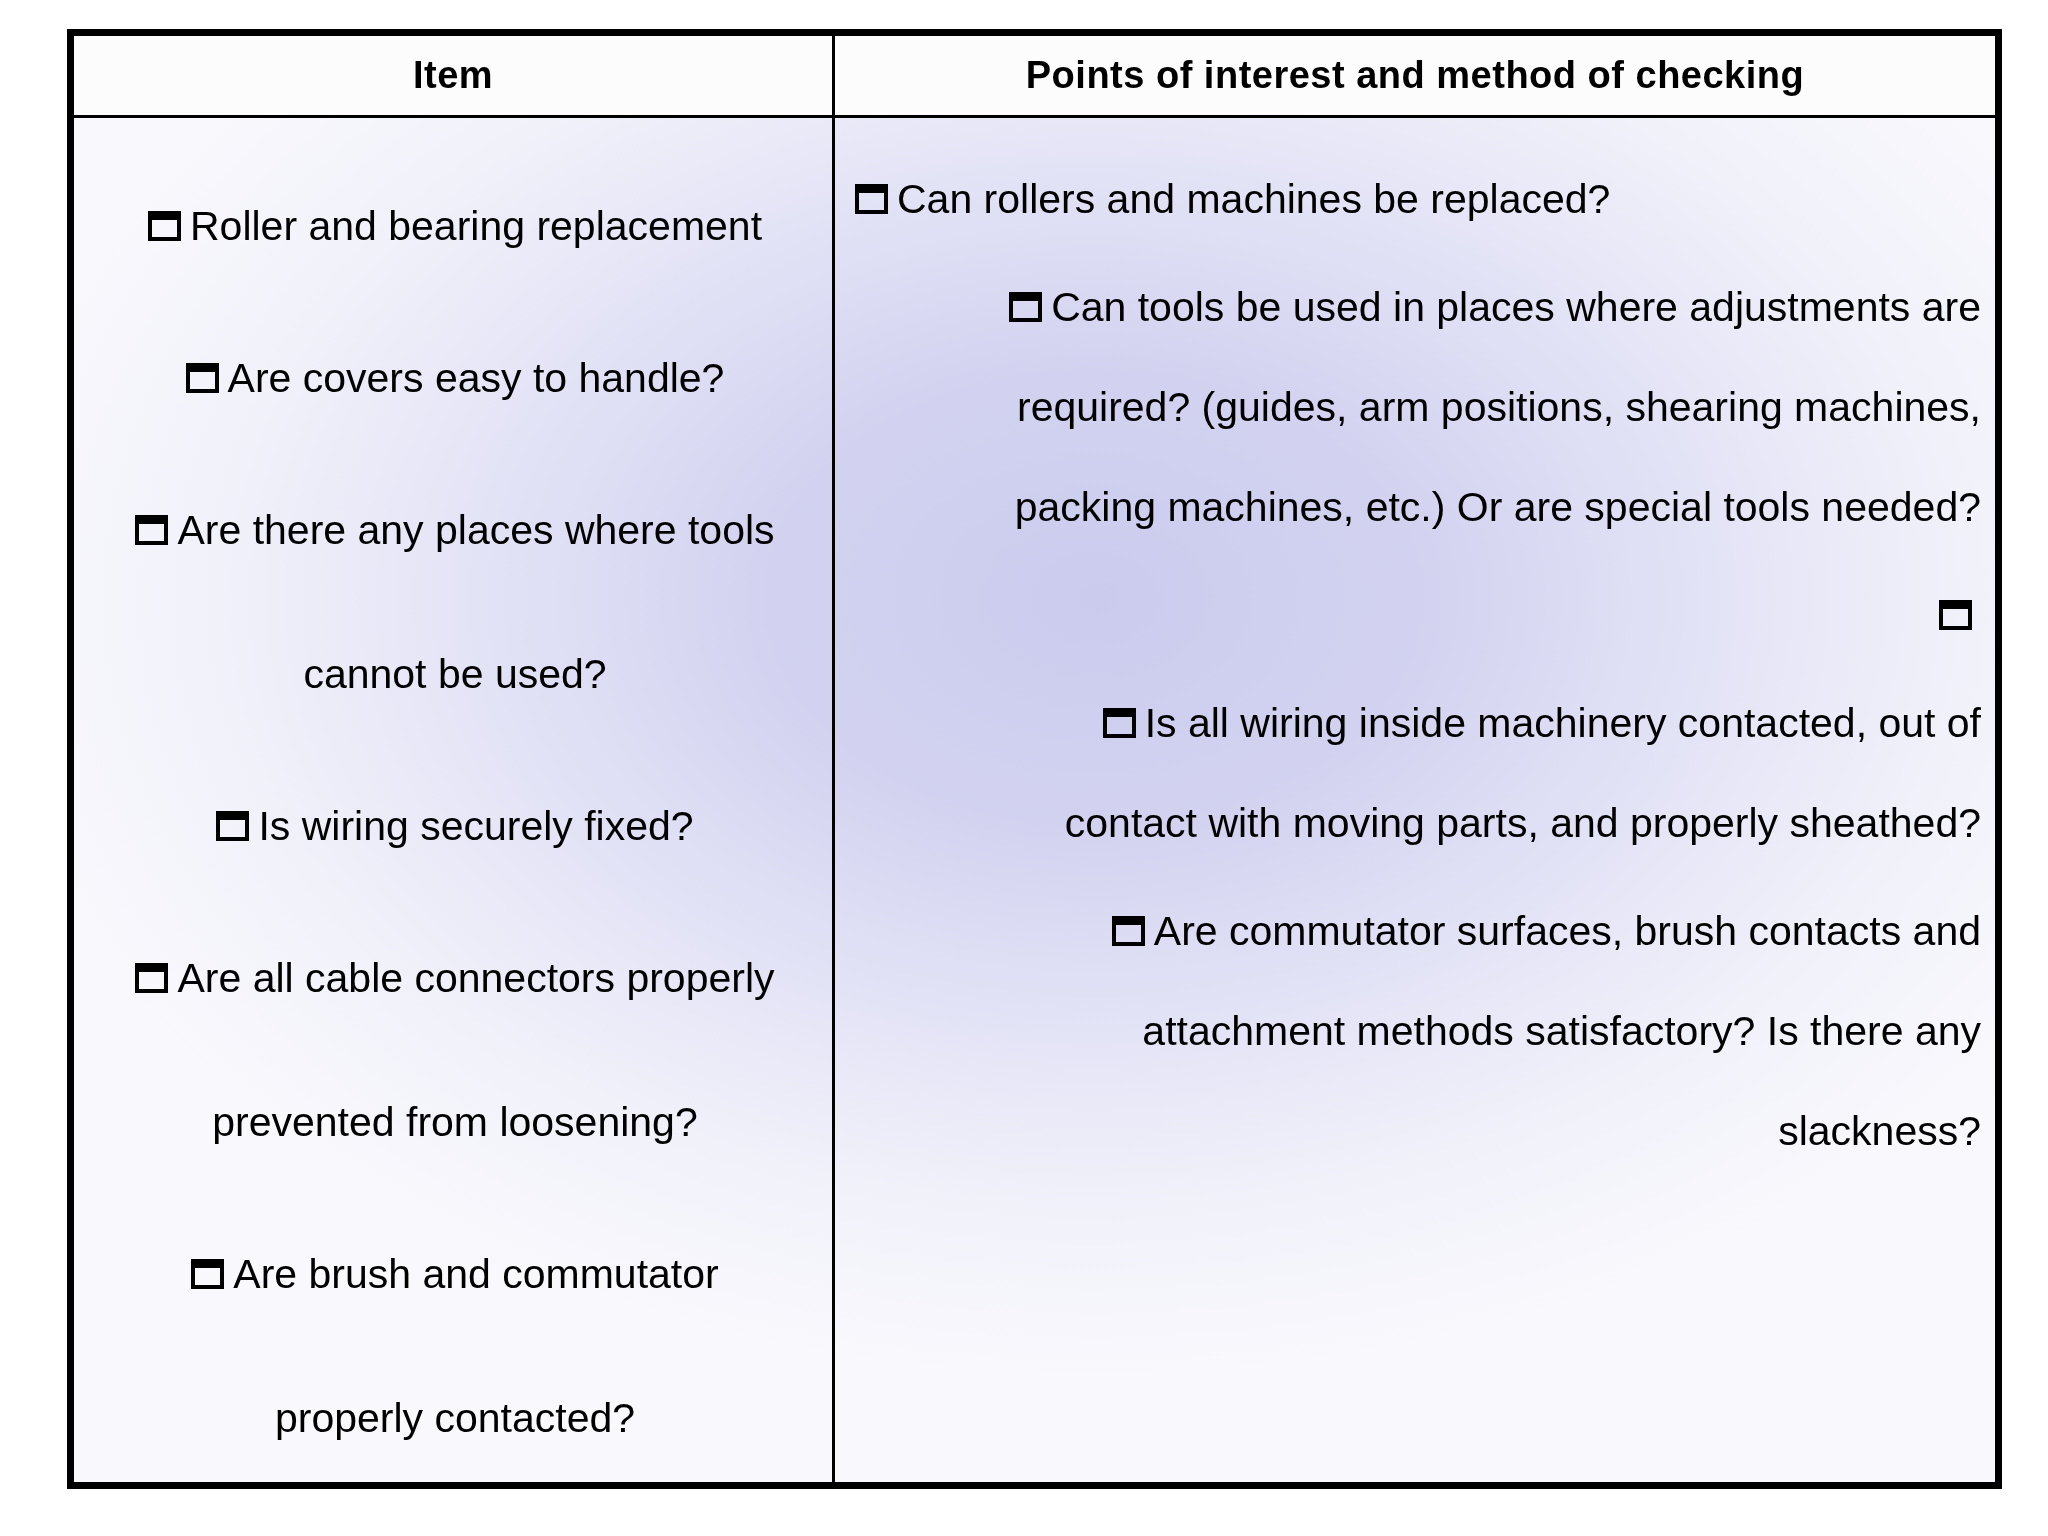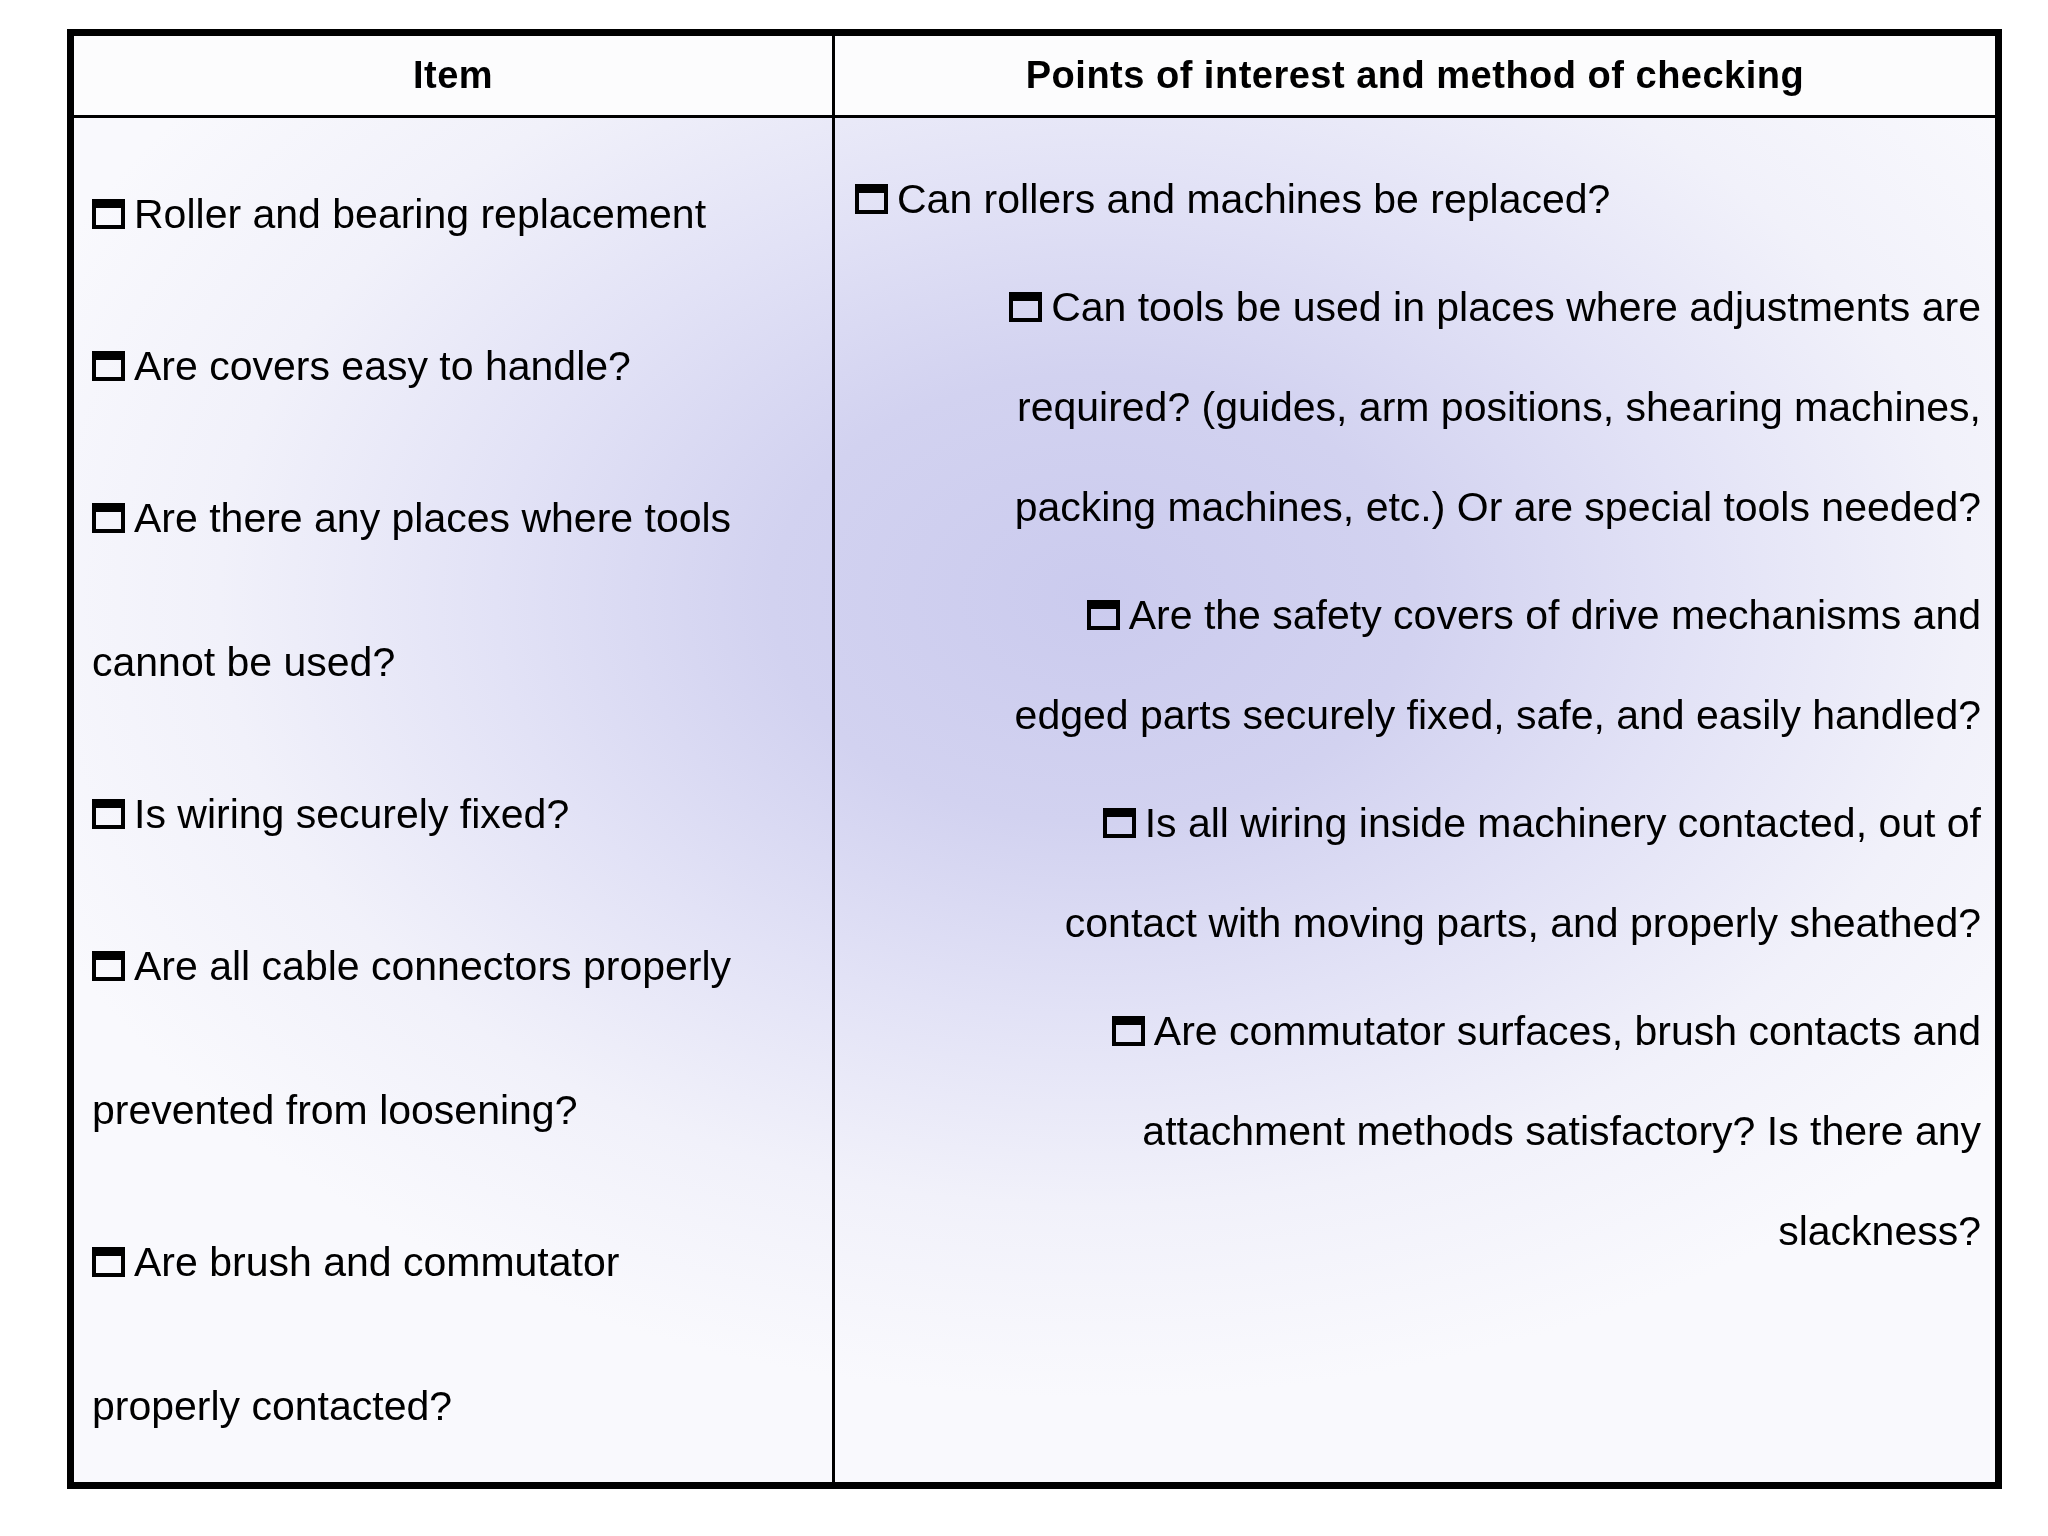--- a/index.html
+++ b/index.html
@@ -48,22 +48,23 @@
         #cbcbee 0%, #d2d2f0 28%, #e2e2f6 52%, #f1f1fa 76%, #f9f9fd 100%);
   }
   .body-cell {
     overflow: hidden;
     font-size: 41px;
     background: transparent;
   }
   .body-cell.left {
     flex: 0 0 761px;
     border-right: 3px solid #000000;
-    padding: 24px 14px 0 18px;
+    padding: 36px 14px 0 18px;
     line-height: 144px;
+    text-align: center;
   }
   .body-cell.right {
     flex: 1 1 auto;
     padding: 31px 14px 0 20px;
     line-height: 100px;
   }
   .item { text-indent: 0; }
   .body-cell.left .item + .item { margin-top: 8px; }
   .body-cell.right .item + .item { margin-top: 8px; text-align: right; }
   .cb {
@@ -101,22 +102,21 @@
 prevented from loosening?</span></div>
         <div class="item"><span class="cb"></span><span class="txt">Are brush and commutator
 properly contacted?</span></div>
       </div>
 
       <div class="body-cell right">
         <div class="item"><span class="cb"></span><span class="txt">Can rollers and machines be replaced?</span></div>
         <div class="item"><span class="cb"></span><span class="txt">Can tools be used in places where adjustments are
 required? (guides, arm positions, shearing machines,
 packing machines, etc.) Or are special tools needed?</span></div>
-        <div class="item"><span class="cb"></span><span class="txt">Are the safety covers of drive mechanisms and
-edged parts securely fixed, safe, and easily handled?</span></div>
+        <div class="item"><span class="cb"></span></div>
         <div class="item"><span class="cb"></span><span class="txt">Is all wiring inside machinery contacted, out of
 contact with moving parts, and properly sheathed?</span></div>
         <div class="item"><span class="cb"></span><span class="txt">Are commutator surfaces, brush contacts and
 attachment methods satisfactory? Is there any
 slackness?</span></div>
       </div>
 
     </div>
   </div>
 </div>

